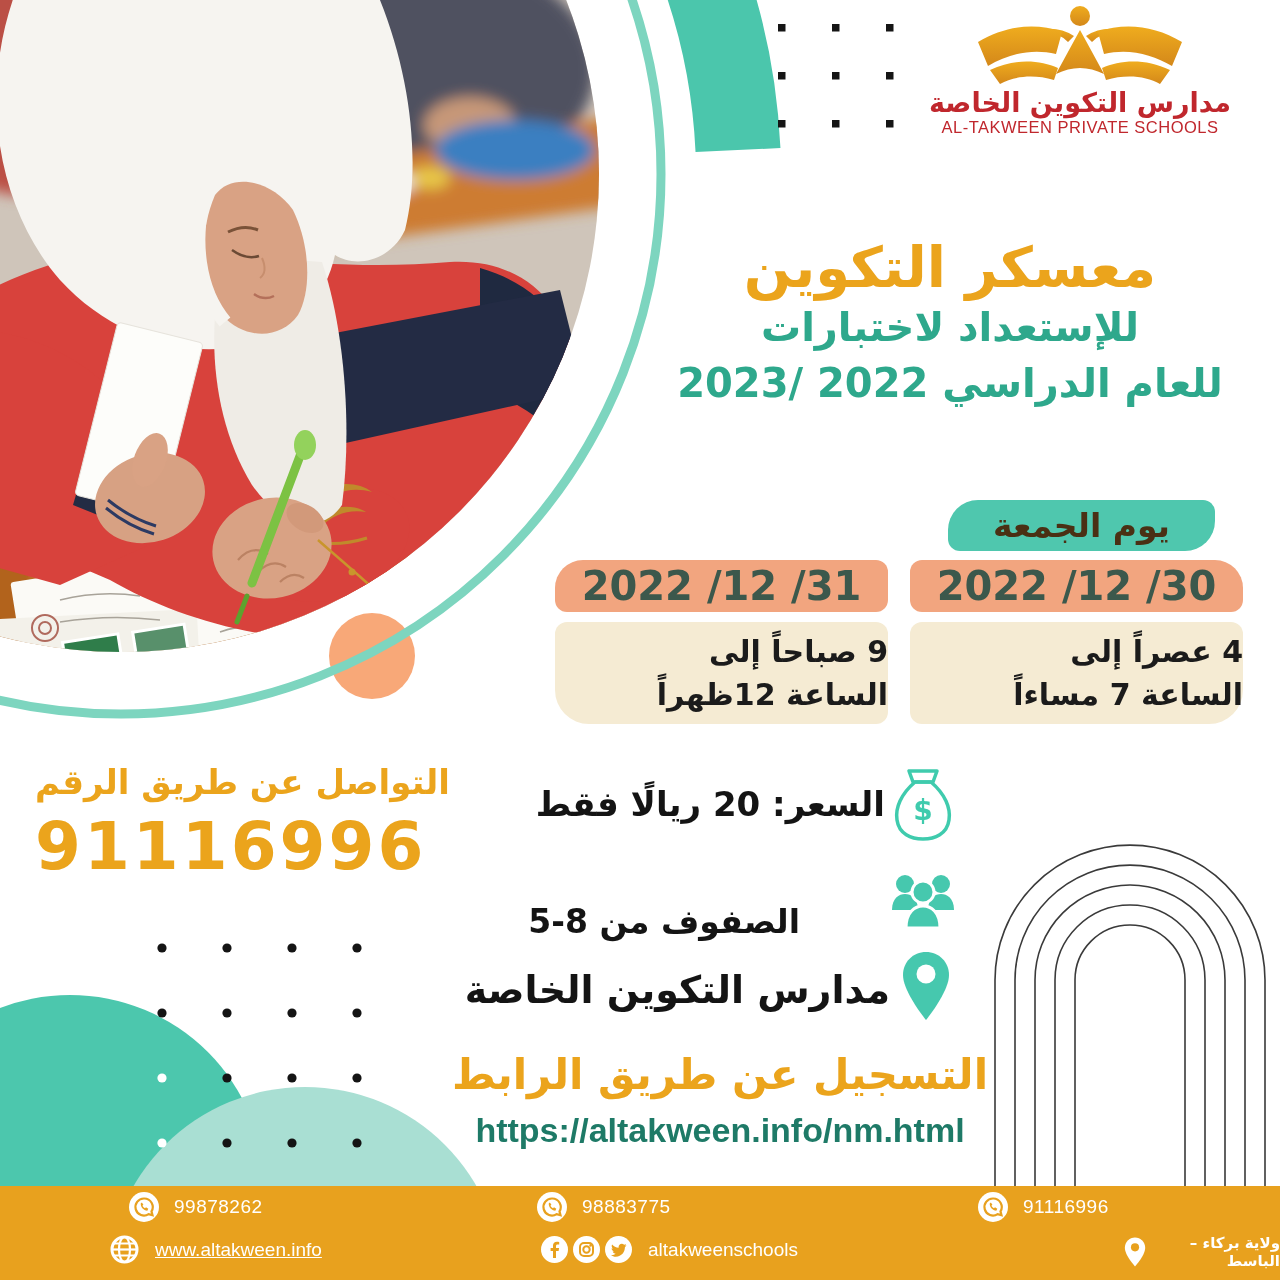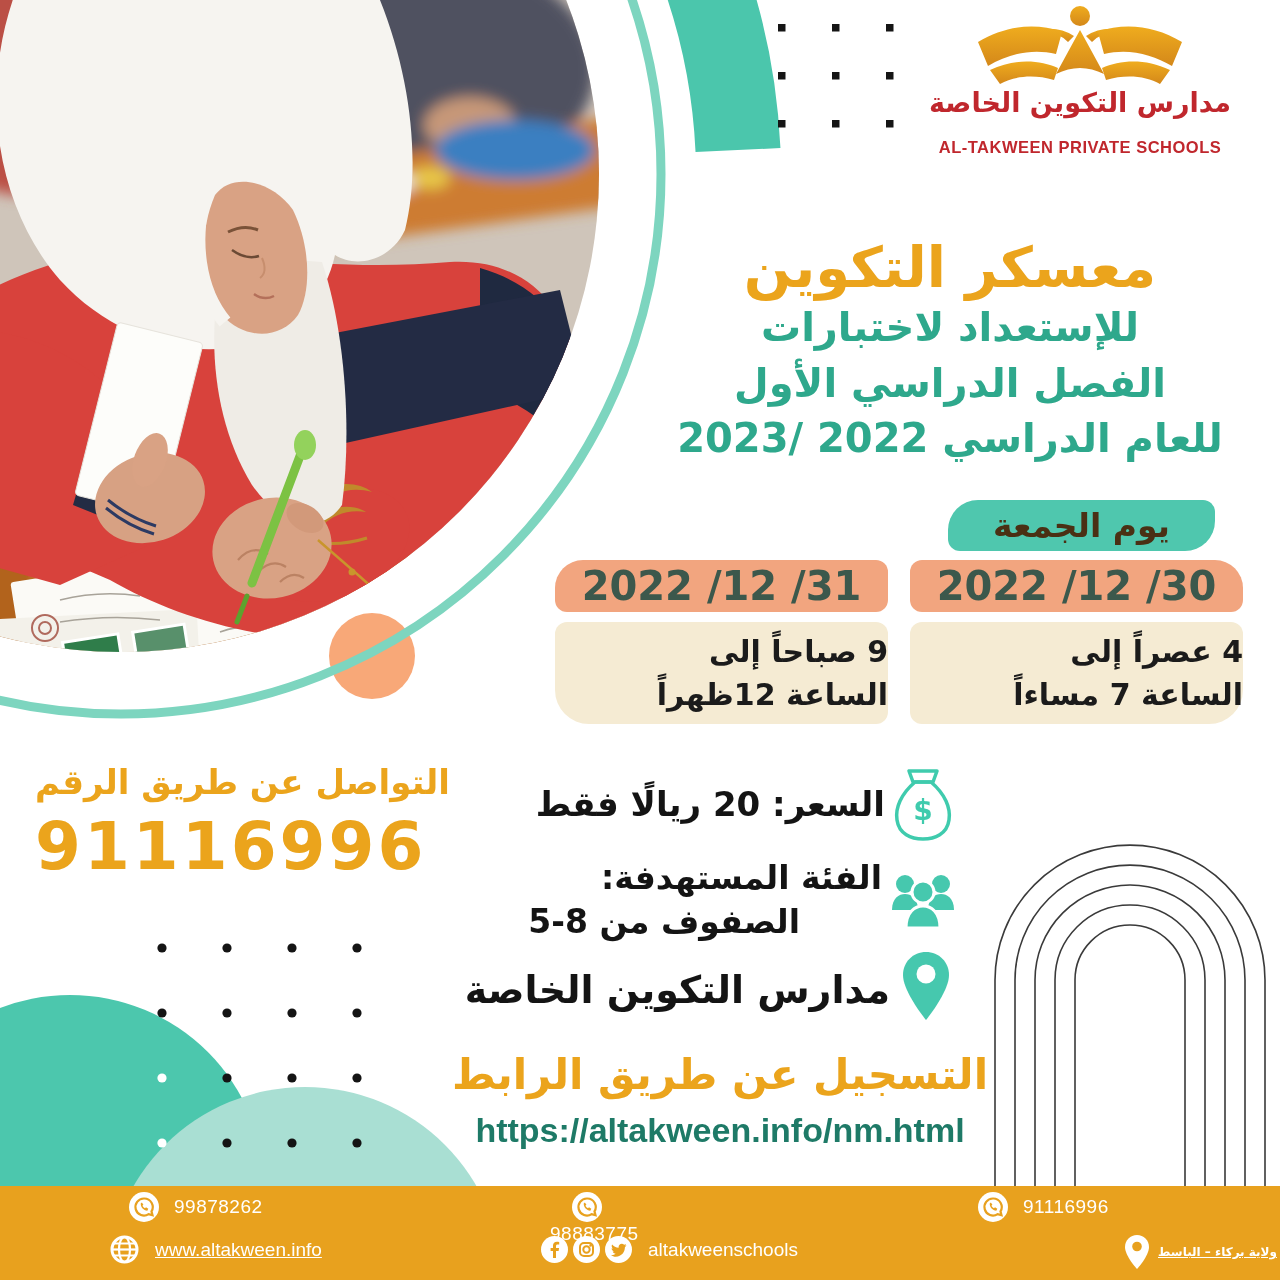--- a/index.html
+++ b/index.html
@@ -2,21 +2,21 @@
 <html><head>
 <meta charset="utf-8">
 <style>
   html,body{margin:0;padding:0;background:#fff;}
   #canvas{position:relative;width:1280px;height:1280px;overflow:hidden;background:#ffffff;
           font-family:"DejaVu Sans",sans-serif;}
   .abs{position:absolute;}
   
   #logo{left:915px;top:6px;width:330px;text-align:center;}
   #logo .ar{font-size:27px;font-weight:bold;color:#C0272D;direction:rtl;line-height:1.1;margin-top:-4px;}
-  #logo .en{font-family:"Liberation Sans",sans-serif;font-size:16.5px;font-weight:bold;color:#C0272D;letter-spacing:.5px;margin-top:20px;}
+  #logo .en{font-family:"Liberation Sans",sans-serif;font-size:16.5px;font-weight:normal;color:#C0272D;letter-spacing:.5px;margin-top:0;}
   
   #title{left:660px;top:200px;width:580px;text-align:center;direction:rtl;}
   #title .main{font-size:56px;font-weight:bold;color:#EBA41C;line-height:1.15;margin-top:36px;}
   #title .sub{font-size:40px;font-weight:bold;color:#2EA88C;line-height:1.38;}
   
   .pill{height:51px;width:267px;background:#4FC7AE;border-radius:30px 12px 30px 12px;
         display:flex;align-items:center;justify-content:center;
         font-size:33px;font-weight:bold;color:#4A3014;direction:rtl;}
   .datebar{height:52px;width:333px;background:#F2A57F;border-radius:12px 28px 12px 12px;
         display:flex;align-items:center;justify-content:center;
@@ -33,21 +33,21 @@
   .info-txt{direction:rtl;text-align:right;color:#141414;font-weight:bold;}
   
   #reg{left:450px;top:1050px;width:540px;text-align:center;}
   #reg .lbl{font-size:42px;font-weight:bold;color:#EBA41C;direction:rtl;}
   #reg .url{font-family:"Liberation Sans",sans-serif;font-size:34px;font-weight:bold;color:#1E7A67;margin-top:12px;}
   
   #footer{left:0;top:1186px;width:1280px;height:94px;background:#E8A11E;z-index:5;}
   .f-item{position:absolute;display:flex;align-items:center;color:#fff;}
   .f-num{font-family:"Liberation Sans",sans-serif;font-size:19px;letter-spacing:.5px;}
   .f-web{font-family:"Liberation Sans",sans-serif;font-size:19px;}
-  .f-loc{font-size:12px;font-weight:bold;direction:rtl;text-decoration:underline;}
+  .f-loc{font-size:15px;font-weight:bold;direction:rtl;}
   svg{display:block;}
 </style>
 </head>
 <body>
 
 <div id="canvas">
 
   <svg class="abs" style="left:0;top:0;z-index:0" width="1280" height="1280" viewBox="0 0 1280 1280">
     <defs>
       <clipPath id="photoClip">
@@ -205,21 +205,20 @@
       <path d="M 20 64 C 45 52 70 54 88 62 L 84 74 C 64 68 44 70 30 78 Z" fill="url(#lg1)"></path>
       <path d="M 200 64 C 175 52 150 54 132 62 L 136 74 C 156 68 176 70 190 78 Z" fill="url(#lg1)"></path>
     </svg>
     <div class="ar">مدارس التكوين الخاصة</div>
     <div class="en">AL-TAKWEEN PRIVATE SCHOOLS</div>
   </div>
 
   <div class="abs" id="title" style="z-index:2">
     <div class="main">معسكر التكوين</div>
     <div class="sub">للإستعداد لاختبارات</div>
-    <div class="sub">الفصل الدراسي الأول</div>
     <div class="sub">للعام الدراسي 2022 /2023</div>
   </div>
 
   <div class="abs pill" style="left:948px;top:500px;z-index:2">
     <span>يوم الجمعة</span>
   </div>
   <div class="abs datebar" style="left:910px;top:560px;z-index:2">
     <span>30/ 12/ 2022</span>
   </div>
   <div class="abs timebox" style="left:910px;top:622px;z-index:2">
@@ -250,23 +249,20 @@
   </div>
 
   <svg class="abs" style="left:890px;top:862px;z-index:2" width="66" height="70" viewBox="0 0 66 70">
     <circle cx="15" cy="22" r="9" fill="#46C8AE"></circle>
     <circle cx="51" cy="22" r="9" fill="#46C8AE"></circle>
     <path d="M 2 48 C 2 36 9 32 15 32 C 21 32 28 36 28 48 Z" fill="#46C8AE"></path>
     <path d="M 38 48 C 38 36 45 32 51 32 C 57 32 64 36 64 48 Z" fill="#46C8AE"></path>
     <circle cx="33" cy="30" r="11" fill="#46C8AE" stroke="#ffffff" stroke-width="3"></circle>
     <path d="M 16 66 C 16 50 25 44 33 44 C 41 44 50 50 50 66 Z" fill="#46C8AE" stroke="#ffffff" stroke-width="3"></path>
   </svg>
-  <div class="abs info-txt" style="right:398px;top:858px;font-size:33px;z-index:2">
-    <span>الفئة المستهدفة:</span>
-  </div>
   <div class="abs info-txt" style="right:480px;top:902px;font-size:33px;z-index:2">
     <span>الصفوف من 8-5</span>
   </div>
 
   <svg class="abs" style="left:901px;top:950px;z-index:2" width="50" height="74" viewBox="0 0 50 74">
     <path d="M 25 2 C 12 2 2 12 2 25 C 2 42 25 70 25 70 C 25 70 48 42 48 25 C 48 12 38 2 25 2 Z" fill="#46C8AE"></path>
     <circle cx="25" cy="24" r="9.5" fill="#ffffff"></circle>
   </svg>
   <div class="abs info-txt" style="right:390px;top:968px;font-size:38px;z-index:2">
     <span>مدارس التكوين الخاصة</span>
@@ -281,21 +277,21 @@
 
     <div class="f-item" style="left:128px;top:5px;">
       <svg width="32" height="32" viewBox="0 0 32 32">
         <circle cx="16" cy="16" r="15" fill="#ffffff"></circle>
         <path d="M 16 7.5 a 8.5 8.5 0 1 0 4.6 15.6 l 3.9 1 l -1 -3.7 a 8.5 8.5 0 0 0 -7.5 -12.9 Z" fill="none" stroke="#E8A11E" stroke-width="2.2"></path>
         <path d="M 12.7 12.5 c 0 4 3 6.8 6.6 7.2 l 1 -2 l -2.3 -1.4 l -1 1 c -1.1 -.5 -2 -1.4 -2.6 -2.6 l 1 -1 l -1.5 -2.3 Z" fill="#E8A11E"></path>
       </svg>
       <span class="f-num" style="margin-left:14px;">99878262</span>
     </div>
 
-    <div class="f-item" style="left:536px;top:5px;flex-direction:column;">
+    <div class="f-item" style="left:536px;top:5px;">
       <svg width="32" height="32" viewBox="0 0 32 32">
         <circle cx="16" cy="16" r="15" fill="#ffffff"></circle>
         <path d="M 16 7.5 a 8.5 8.5 0 1 0 4.6 15.6 l 3.9 1 l -1 -3.7 a 8.5 8.5 0 0 0 -7.5 -12.9 Z" fill="none" stroke="#E8A11E" stroke-width="2.2"></path>
         <path d="M 12.7 12.5 c 0 4 3 6.8 6.6 7.2 l 1 -2 l -2.3 -1.4 l -1 1 c -1.1 -.5 -2 -1.4 -2.6 -2.6 l 1 -1 l -1.5 -2.3 Z" fill="#E8A11E"></path>
       </svg>
       <span class="f-num" style="margin-left:14px;">98883775</span>
     </div>
 
     <div class="f-item" style="left:977px;top:5px;">
       <svg width="32" height="32" viewBox="0 0 32 32">

